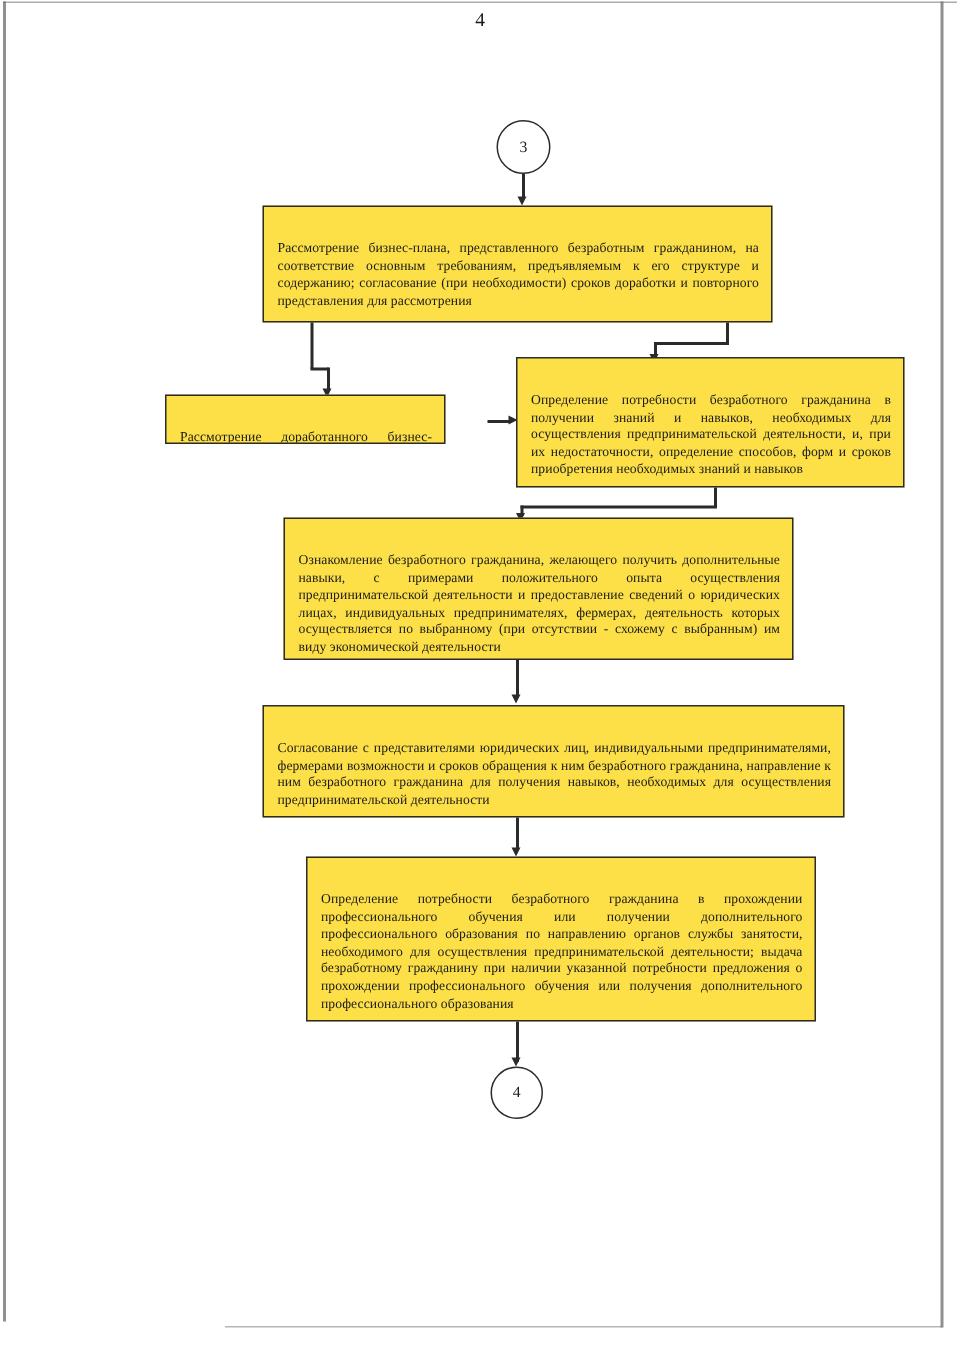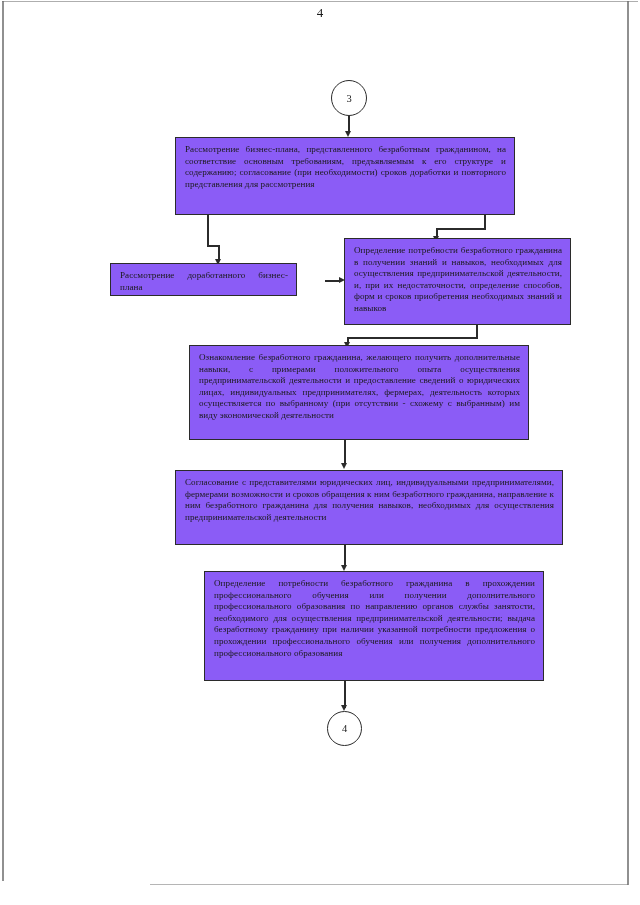--- a/index.html
+++ b/index.html
@@ -35,22 +35,22 @@
     text-align: center;
     font-size: 13px;
     font-family: "Liberation Serif", serif;
   }
 
   
   .node {
     position: absolute;
     box-sizing: border-box;
     border: 1.3px solid #2b2b2b;
-    background: #8b5cf6;
-    padding: 6px 8px 6px 9px;
+    background: #fde047;
+    padding: 22px 8px 6px 9px;
     font-size: 9.1px;
     line-height: 11.6px;
     text-align: justify;
     text-justify: inter-word;
     letter-spacing: .05px;
     overflow: hidden;
   }
   .node p { margin: 0; }
 
   .terminator {
@@ -118,21 +118,21 @@
 <div class="vline" style="left:436px; top:228px; height:10px;"></div>
 <div class="arrow-down" style="left:433.2px; top:236px;"></div>
 
 <div class="node" style="left:110px; top:263px; width:187px; height:33px;">
   <p>Рассмотрение доработанного бизнес-плана</p>
 </div>
 
 <div class="hline" style="left:325px; top:280px; width:16px;"></div>
 <div class="arrow-right" style="left:339px; top:276.5px;"></div>
 
-<div class="node" style="left:344px; top:238px; width:227px; height:87px;">
+<div class="node" style="left:344px; top:238px; width:259px; height:87px;">
   <p>Определение потребности безработного гражданина в получении знаний и навыков, необходимых для осуществления предпринимательской деятельности, и, при их недостаточности, определение способов, форм и сроков приобретения необходимых знаний и навыков</p>
 </div>
 
 <div class="vline" style="left:476px; top:325px; height:13px;"></div>
 <div class="hline" style="left:347px; top:337px; width:131px;"></div>
 <div class="vline" style="left:347px; top:337px; height:7px;"></div>
 <div class="arrow-down" style="left:344.2px; top:342px;"></div>
 
 <div class="node" style="left:189px; top:345px; width:340px; height:95px;">
   <p>Ознакомление безработного гражданина, желающего получить дополнительные навыки, с примерами положительного опыта осуществления предпринимательской деятельности и предоставление сведений о юридических лицах, индивидуальных предпринимателях, фермерах, деятельность которых осуществляется по выбранному (при отсутствии - схожему с выбранным) им виду экономической деятельности</p>

